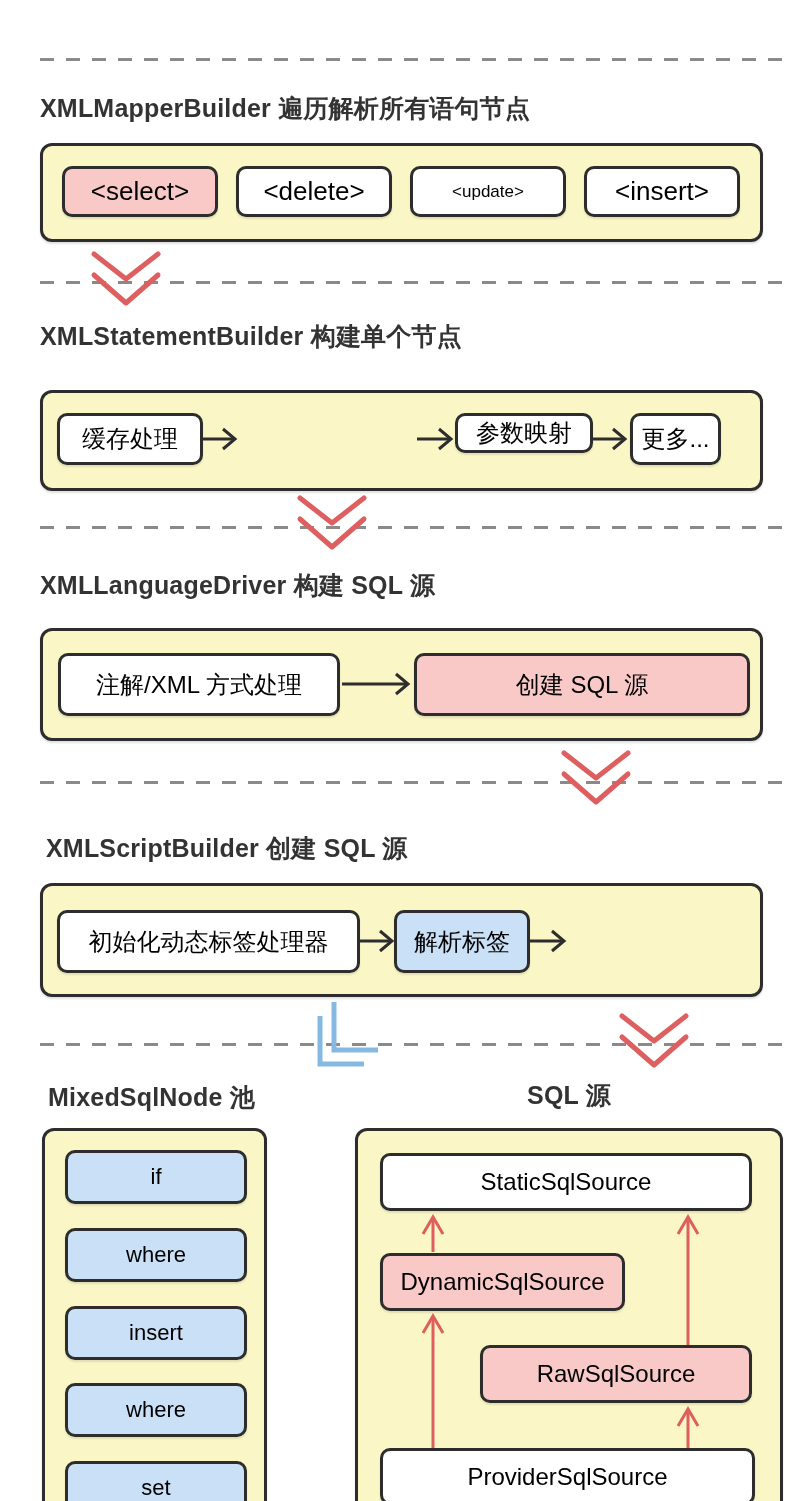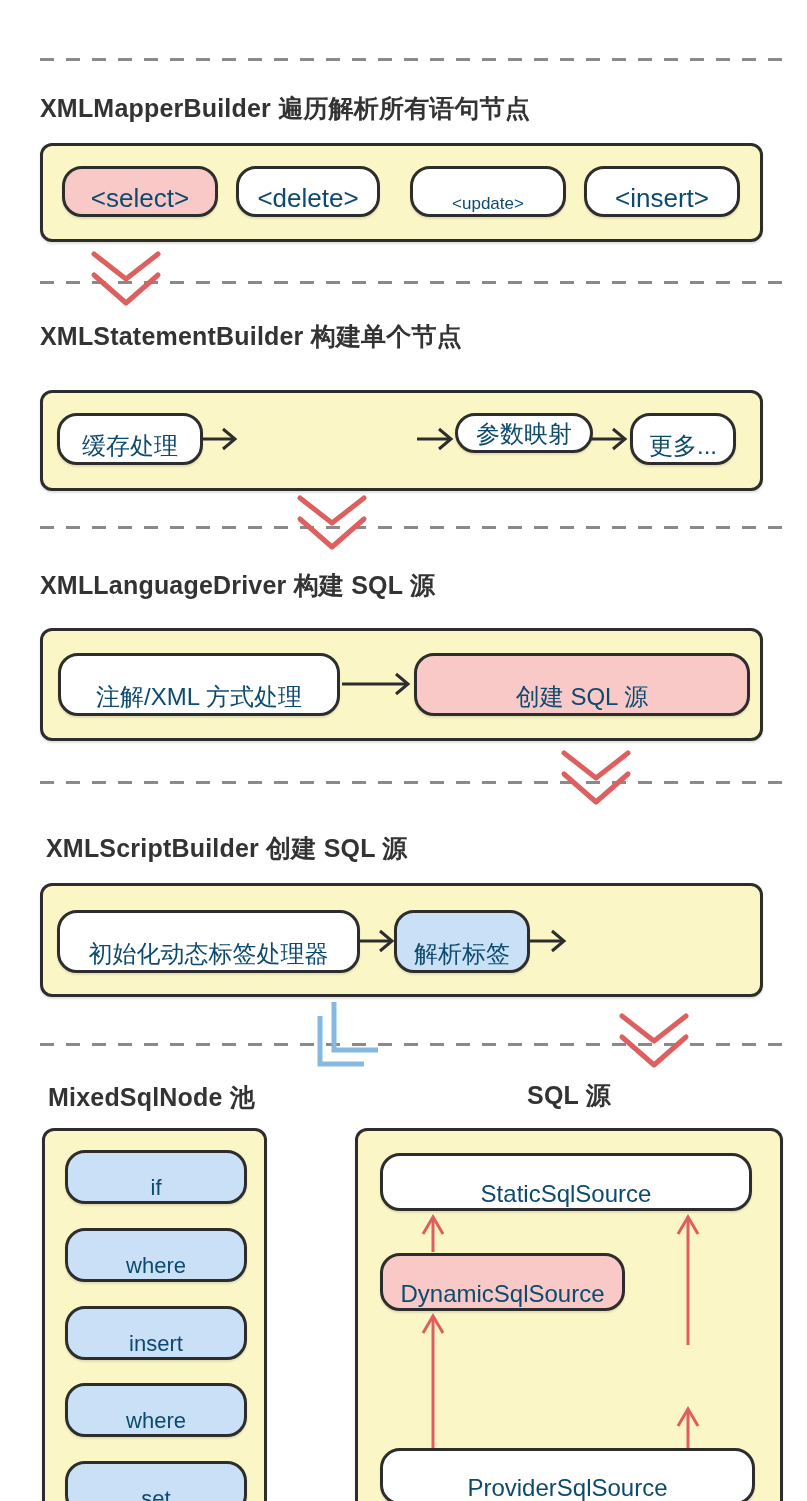--- a/index.html
+++ b/index.html
@@ -15,23 +15,23 @@
   }
   .heading{
     position:absolute;font-size:25px;font-weight:bold;color:#333333;
     white-space:nowrap;letter-spacing:0.2px;
   }
   .panel{
     position:absolute;background:#faf6c6;border:3px solid #2d2d2d;border-radius:12px;
     box-sizing:border-box;box-shadow:0 2px 2px rgba(0,0,0,0.12);
   }
   .node{
-    position:absolute;background:#ffffff;border:3px solid #2d2d2d;border-radius:20px;
-    box-sizing:border-box;display:flex;align-items:flex-end;justify-content:center;
-    font-size:24px;color:#0c4a6e;white-space:nowrap;
+    position:absolute;background:#ffffff;border:3px solid #2d2d2d;border-radius:10px;
+    box-sizing:border-box;display:flex;align-items:center;justify-content:center;
+    font-size:24px;color:#000000;white-space:nowrap;
     box-shadow:0 2px 2px rgba(0,0,0,0.10);
   }
   .node.pink{background:#f8c9c7;}
   .node.blue{background:#c9e0f6;}
   .node.small{font-size:22px;}
   .abs{position:absolute;}
   svg{display:block;overflow:visible;}
 </style>
 </head>
 <body>
@@ -42,21 +42,21 @@
   <div class="dash" style="top:273px"></div>
   <div class="dash" style="top:518px"></div>
   <div class="dash" style="top:773px"></div>
   <div class="dash" style="top:1035px"></div>
 
   <div class="heading" style="left:40px;top:84px">XMLMapperBuilder 遍历解析所有语句节点</div>
   <div class="panel" style="left:40px;top:135px;width:723px;height:99px"></div>
   <div class="node pink" style="left:62px;top:158px;width:156px;height:51px;font-size:26px">
       <span>&lt;select&gt;</span>
     </div>
-  <div class="node" style="left:236px;top:158px;width:144px;height:51px;font-size:26px">
+  <div class="node" style="left:236px;top:158px;width:156px;height:51px;font-size:26px">
       <span>&lt;delete&gt;</span>
     </div>
   <div class="node" style="left:410px;top:158px;width:156px;height:51px;font-size:17px">
       <span>&lt;update&gt;</span>
     </div>
   <div class="node" style="left:584px;top:158px;width:156px;height:51px;font-size:26px">
       <span>&lt;insert&gt;</span>
     </div>
 
   <div class="abs" style="left:90px;top:243px">
@@ -67,21 +67,21 @@
   </div>
 
   <div class="heading" style="left:40px;top:312px">XMLStatementBuilder 构建单个节点</div>
   <div class="panel" style="left:40px;top:382px;width:723px;height:101px"></div>
   <div class="node" style="left:57px;top:405px;width:146px;height:52px">
       <span>缓存处理</span>
     </div>
   <div class="node" style="left:455px;top:405px;width:138px;height:40px">
       <span>参数映射</span>
     </div>
-  <div class="node" style="left:630px;top:405px;width:106px;height:52px">
+  <div class="node" style="left:630px;top:405px;width:91px;height:52px">
       <span>更多...</span>
     </div>
   <div class="abs" style="left:201px;top:418px">
     <svg width="38" height="26" viewBox="0 0 38 26">
         <line x1="0" y1="13" x2="32" y2="13" stroke="#2d2d2d" stroke-width="3"></line>
         <polyline points="22,3 34,13 22,23" fill="none" stroke="#2d2d2d" stroke-width="3"></polyline>
       </svg>
   </div>
   <div class="abs" style="left:417px;top:418px">
     <svg width="38" height="26" viewBox="0 0 38 26">
@@ -205,17 +205,20 @@
         <polyline points="3,20 13,3 23,20" fill="none" stroke="#dd5f5f" stroke-width="3"></polyline>
       </svg>
   </div>
 
   <div class="node" style="left:380px;top:1145px;width:372px;height:58px">
       <span>StaticSqlSource</span>
     </div>
   <div class="node pink" style="left:380px;top:1245px;width:245px;height:58px">
       <span>DynamicSqlSource</span>
     </div>
+  <div class="node pink" style="left:480px;top:1337px;width:272px;height:58px">
+      <span>RawSqlSource</span>
+    </div>
   <div class="node" style="left:380px;top:1440px;width:375px;height:57px">
       <span>ProviderSqlSource</span>
     </div>
 
 </div>
 
 </body></html>

